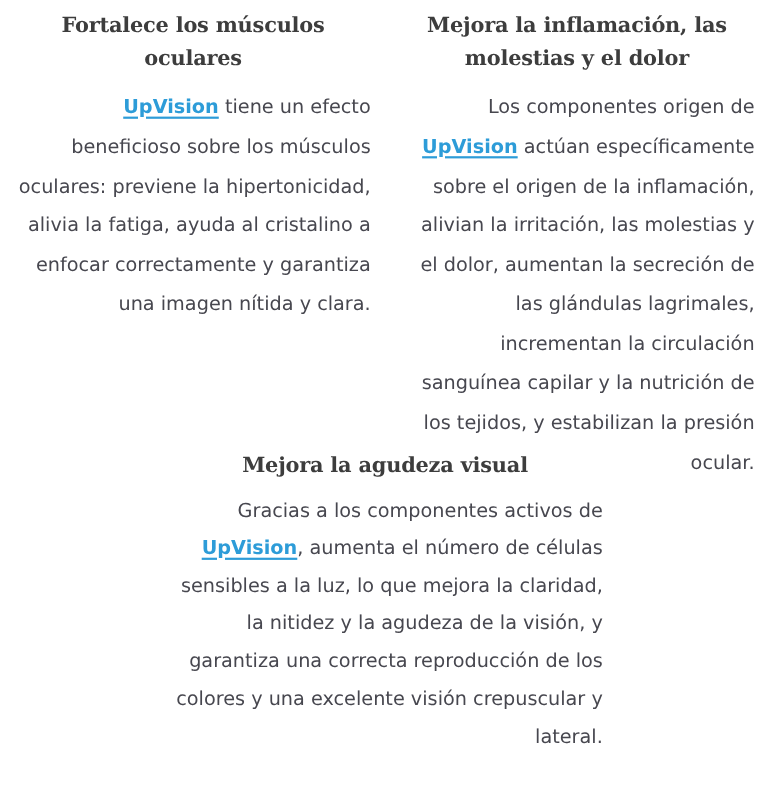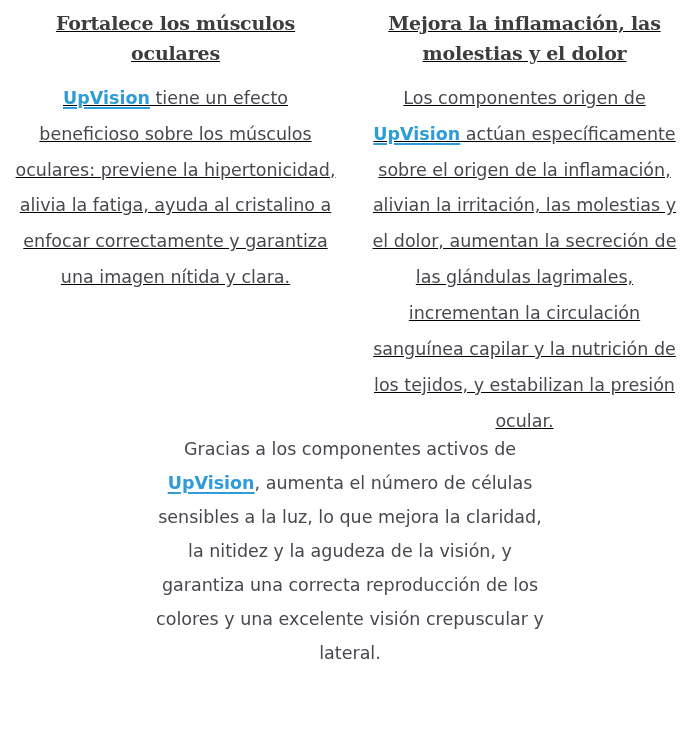--- a/index.html
+++ b/index.html
@@ -21,58 +21,57 @@
     background:var(--page-bg);
     overflow:hidden;
     box-sizing:border-box;
     padding-top:8px;
   }
   .columns{
     display:flex;
     gap:26px;
     align-items:flex-start;
     padding:0 14px;
-    text-decoration:underline;
   }
   .col{
     flex:1 1 0;
     min-width:0;
   }
   .section-title{
     margin:0;
     font-family:"DejaVu Serif", serif;
     font-weight:700;
     font-size:19px;
     line-height:1.6;
     color:var(--heading-color);
     text-align:center;
     letter-spacing:-0.2px;
   }
   .body-text{
     margin:12px 0 0 0;
     font-size:17.5px;
     line-height:2.05;
     color:var(--body-color);
-    text-align:center;
+    text-align:right;
   }
   .upvision-link{
     color:var(--link-color);
     font-weight:700;
     text-decoration:underline;
     text-decoration-thickness:2px;
     text-underline-offset:3px;
     cursor:pointer;
   }
   .section-improve{
     width:396px;
     margin:-32px auto 0 auto;
   }
   .section-improve .body-text{
     line-height:1.95;
-    margin-top:24px;
+    margin-top:10px;
   }
 </style>
 </head>
 <body>
 
 <div class="page">
 
   <div class="columns">
 
     <section class="col">
@@ -81,16 +80,17 @@
     </section>
 
     <section class="col">
       <h2 class="section-title">Mejora la inflamación, las molestias y el dolor</h2>
       <p class="body-text"><span>Los componentes origen de </span><a class="upvision-link">UpVision</a><span> actúan específicamente sobre el origen de la inflamación, alivian la irritación, las molestias y el dolor, aumentan la secreción de las glándulas lagrimales, incrementan la circulación sanguínea capilar y la nutrición de los tejidos, y estabilizan la presión ocular.</span></p>
     </section>
 
   </div>
 
   <section class="section-improve">
+    <h2 class="section-title">Mejora la agudeza visual</h2>
     <p class="body-text"><span>Gracias a los componentes activos de </span><a class="upvision-link">UpVision</a><span>, aumenta el número de células sensibles a la luz, lo que mejora la claridad, la nitidez y la agudeza de la visión, y garantiza una correcta reproducción de los colores y una excelente visión crepuscular y lateral.</span></p>
   </section>
 
 </div>
 
 </body></html>

